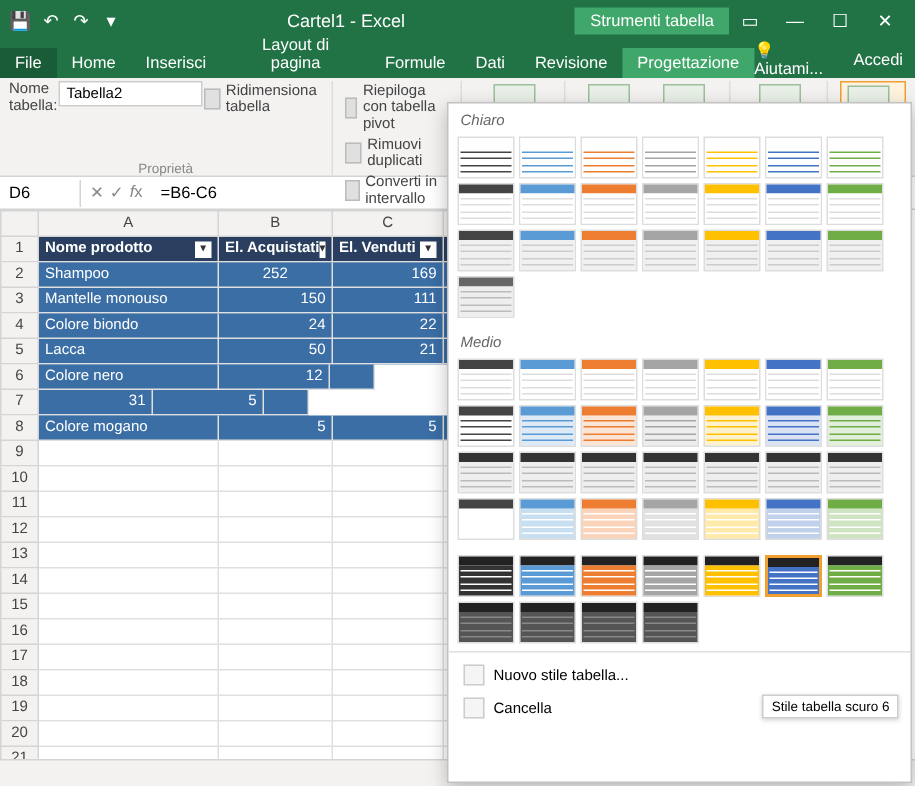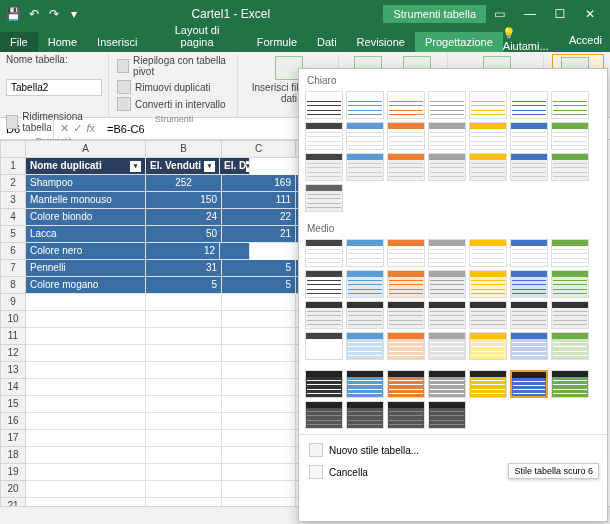--- a/index.html
+++ b/index.html
@@ -35,21 +35,21 @@
 .ch { border: 1px solid #d4d4d4; border-left: none; background: #f3f2f1; text-align: center; font-size: 10px; line-height: 16px; color: #444; }
 .sel-all { width: 26px; border: 1px solid #d4d4d4; background: #f3f2f1; }
 .row { display: flex; height: 17px; }
 .rh { width: 26px; border: 1px solid #d4d4d4; border-top: none; background: #f3f2f1; text-align: center; font-size: 10px; line-height: 15px; color: #444; }
 .cell { border-right: 1px solid #e0e0e0; border-bottom: 1px solid #e0e0e0; padding: 1px 4px; font-size: 10px; line-height: 14px; overflow: hidden; white-space: nowrap; }
 .hdr-cell { background: #2a3f5f; color: #fff; font-weight: 600; display: flex; justify-content: space-between; align-items: center; }
 .hdr-cell .dd { font-size: 7px; background: #fff; color: #333; width: 11px; height: 11px; display: flex; align-items: center; justify-content: center; }
 .data-row .cell { background: #3a6ea5; color: #fff; }
 .gallery { position: absolute; top: 68px; left: 298px; width: 310px; height: 454px; background: #fff; border: 1px solid #c2c2c2; box-shadow: 0 4px 12px rgba(0,0,0,0.25); z-index: 100; overflow: hidden; }
 .gallery-section { padding: 3px 6px; }
-.gallery-title { font-size: 10px; color: #666; padding: 3px 2px; }
+.gallery-title { font-size: 10px; color: #666; padding: 3px 2px; font-style: italic; }
 .swatch-grid { display: grid; grid-template-columns: repeat(7, 38px); gap: 3px; padding: 2px 0; }
 .swatch { width: 38px; height: 28px; border: 1px solid #ddd; display: flex; flex-direction: column; }
 .swatch .top { height: 6px; }
 .swatch .mid { flex: 1; display: flex; flex-direction: column; justify-content: space-around; padding: 1px; }
 .swatch .line { height: 1px; background: #ccc; }
 .swatch.sel { border: 2px solid #f0a030; }
 .gallery-footer { border-top: 1px solid #e0e0e0; padding: 4px 0; }
 .footer-item { display: flex; gap: 6px; align-items: center; padding: 4px 10px; font-size: 10px; }
 .footer-item .ico { width: 14px; height: 14px; border: 1px solid #ccc; background: #f5f5f5; }
 .tooltip { position: absolute; bottom: 42px; right: 8px; background: #fff; border: 1px solid #ccc; padding: 2px 5px; font-size: 9px; box-shadow: 0 1px 3px rgba(0,0,0,.2); }
@@ -87,21 +87,21 @@
   <div class="spacer"></div>
   <div class="right">
     <span>💡 <span></span><span>Aiutami...</span></span>
     <span>Accedi</span>
 
   </div>
 </div>
 
 <div class="ribbon">
   <div class="ribbon-group">
-    <div class="body" style="flex-direction:column;gap:14px">
+    <div class="body" style="flex-direction:row;gap:1px">
       <div>Nome tabella:</div>
       <input class="tbl-name-box" value="Tabella2" style="">
       <div class="small-item">
           <span class="ico"></span>
           <span>Ridimensiona tabella</span>
         </div>
     </div>
     <div class="label">Proprietà</div>
   </div>
   <div class="ribbon-group">
@@ -178,21 +178,25 @@
     <div class="sel-all"></div>
   <div class="ch" style="width: 120px;">A</div>
       <div class="ch" style="width: 76px;">B</div>
       <div class="ch" style="width: 74px;">C</div>
       <div class="ch" style="width: 30px;">D</div>
     </div>
   <div id="rows">
       <div class="row">
         <div class="rh">1</div>
         <div class="cell hdr-cell" style="width: 120px;">
-          <span>Nome duplicati</span>
+          <span>Nome prodotto</span>
+          <span class="dd">▾</span>
+        </div>
+        <div class="cell hdr-cell" style="width: 76px; text-align: right;">
+          <span>El. Acquistati</span>
           <span class="dd">▾</span>
         </div>
         <div class="cell hdr-cell" style="width: 74px; text-align: right;">
           <span>El. Venduti</span>
           <span class="dd">▾</span>
         </div>
         <div class="cell hdr-cell" style="width: 30px; text-align: right;">
           <span>El. D</span>
           <span class="dd">▾</span>
         </div>
@@ -226,21 +230,20 @@
         <div class="cell" style="width: 30px; text-align: right;"></div>
       </div>
       <div class="row data-row">
         <div class="rh">6</div>
         <div class="cell" style="width: 120px;">Colore nero</div>
         <div class="cell" style="width: 74px; text-align: right;">12</div>
         <div class="cell" style="width: 30px; text-align: right;"></div>
       </div>
       <div class="row data-row">
         <div class="rh">7</div>
-        <div class="cell" style="width: 120px;">Pennelli</div>
         <div class="cell" style="width: 76px; text-align: right;">31</div>
         <div class="cell" style="width: 74px; text-align: right;">5</div>
         <div class="cell" style="width: 30px; text-align: right;"></div>
       </div>
       <div class="row data-row">
         <div class="rh">8</div>
         <div class="cell" style="width: 120px;">Colore mogano</div>
         <div class="cell" style="width: 76px; text-align: right;">5</div>
         <div class="cell" style="width: 74px; text-align: right;">5</div>
         <div class="cell" style="width: 30px; text-align: right;"></div>

